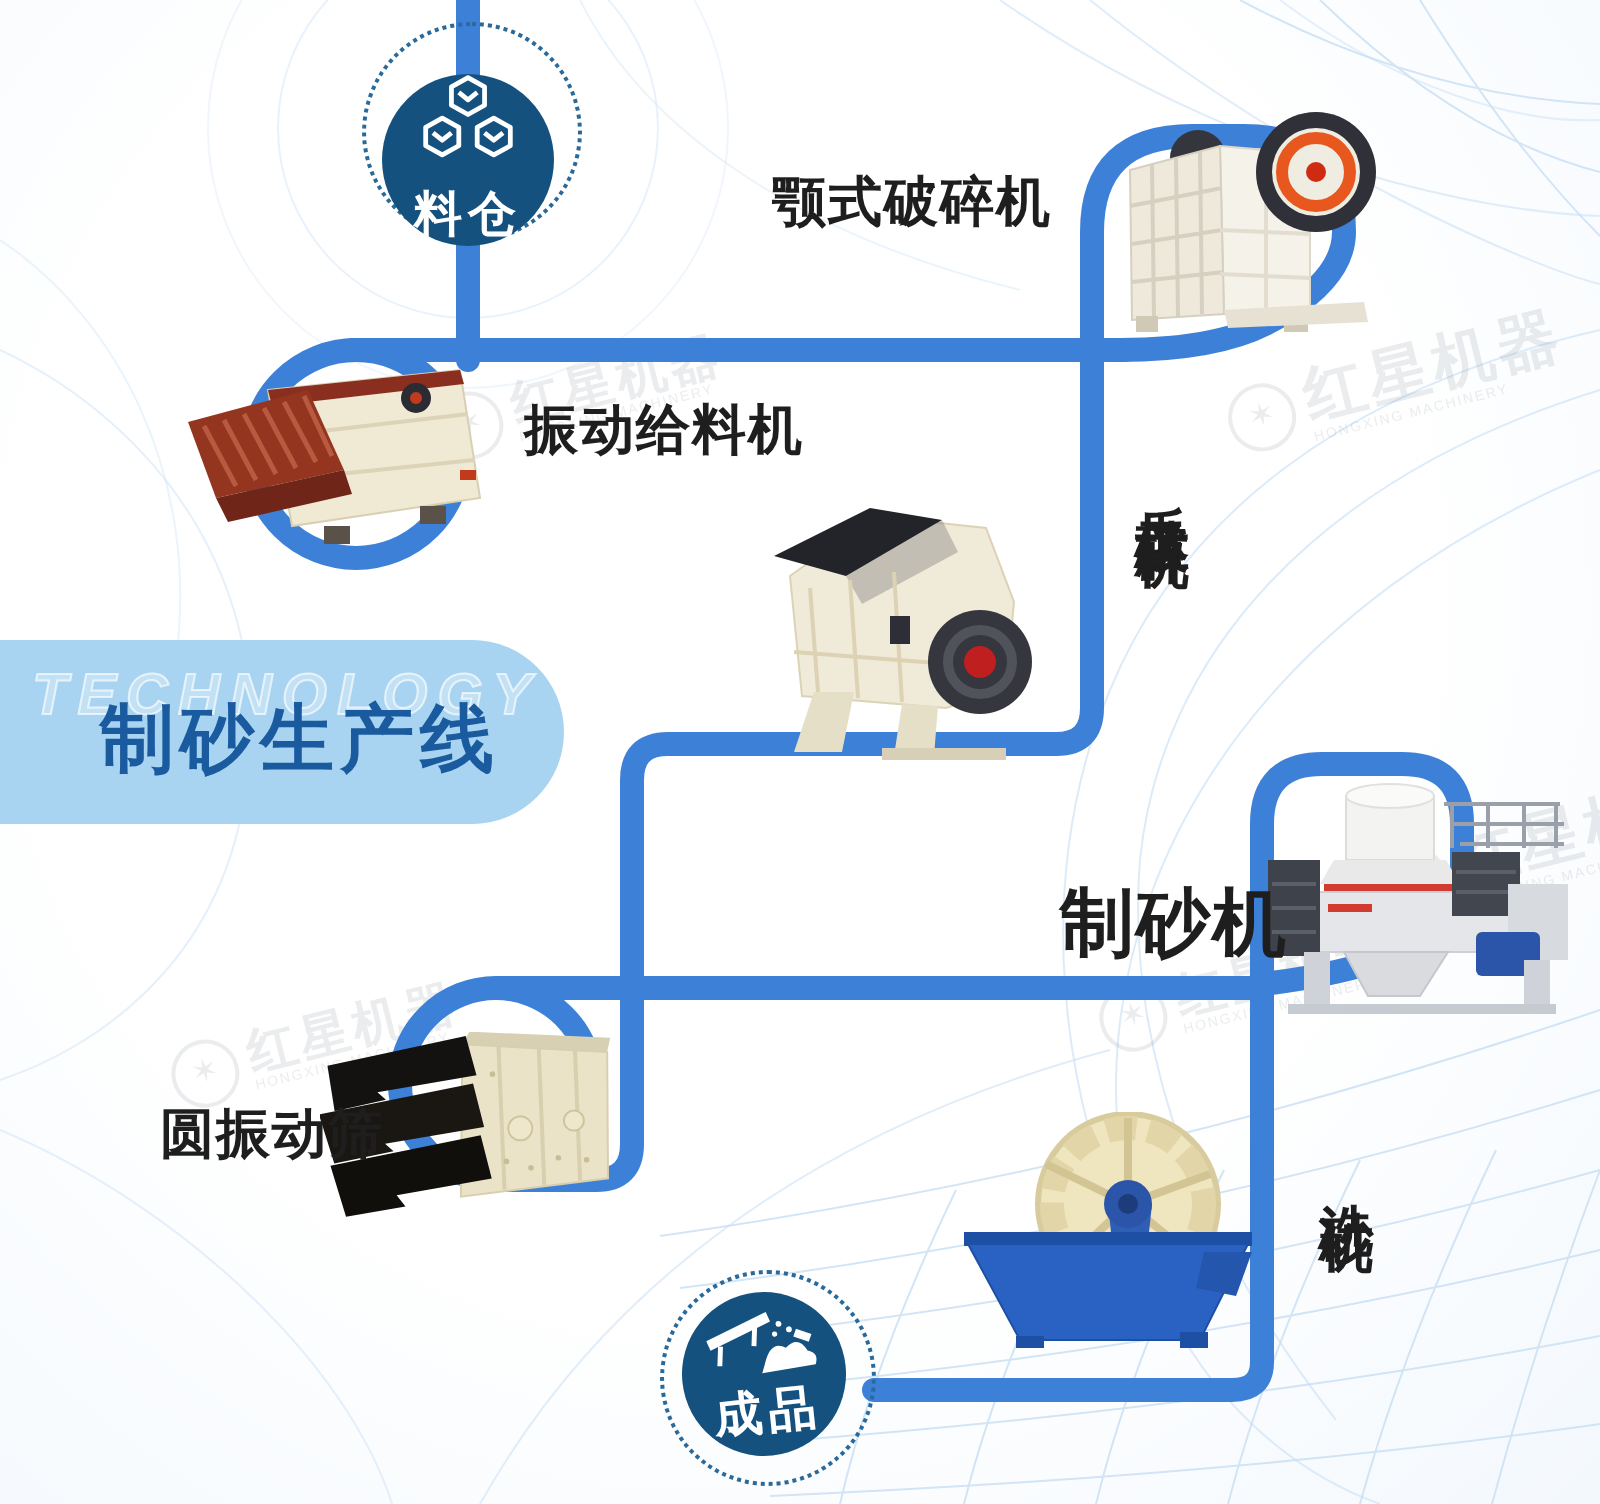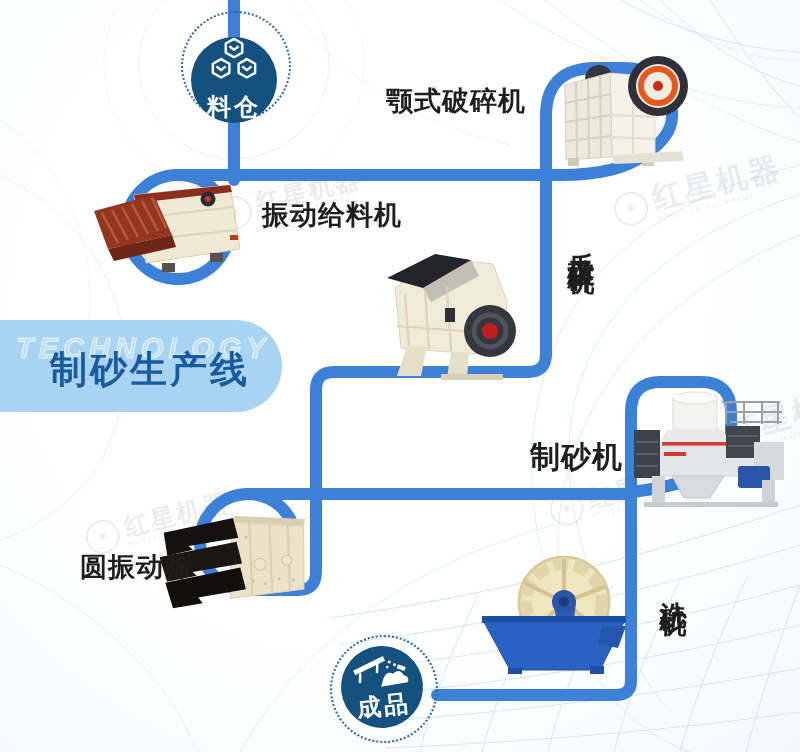--- a/index.html
+++ b/index.html
@@ -261,17 +261,17 @@
   </div>
 
   <div class="banner">
     <div class="tech">TECHNOLOGY</div>
     <div class="title">制砂生产线</div>
   </div>
 
   <div class="lbl h" style="left:386px;top:83px;">颚式破碎机</div>
   <div class="lbl h" style="left:262px;top:197px;">振动给料机</div>
   <div class="lbl v" style="left:567px;top:230px;">反击破碎机</div>
-  <div class="lbl h" style="left:530px;top:437px;font-size:30px;">制砂机</div>
+  <div class="lbl h" style="left:530px;top:437px;font-size:37px;">制砂机</div>
   <div class="lbl h" style="left:36px;top:549px;margin-left:44px;">圆振动筛</div>
   <div class="lbl v" style="left:659px;top:580px;">洗砂机</div>
 
 </div>
 
 </body></html>

